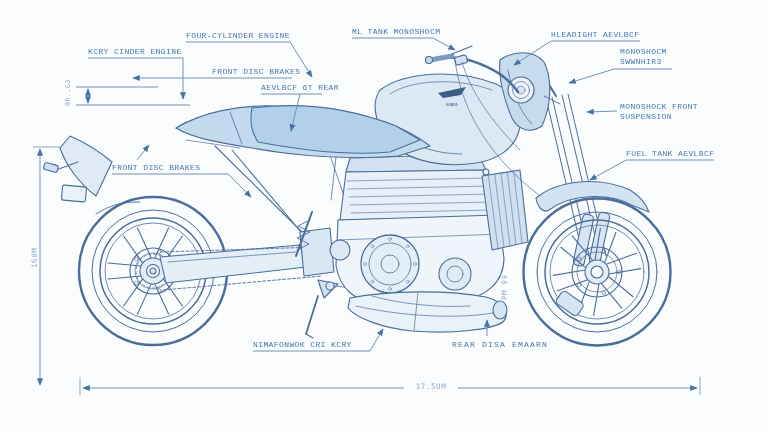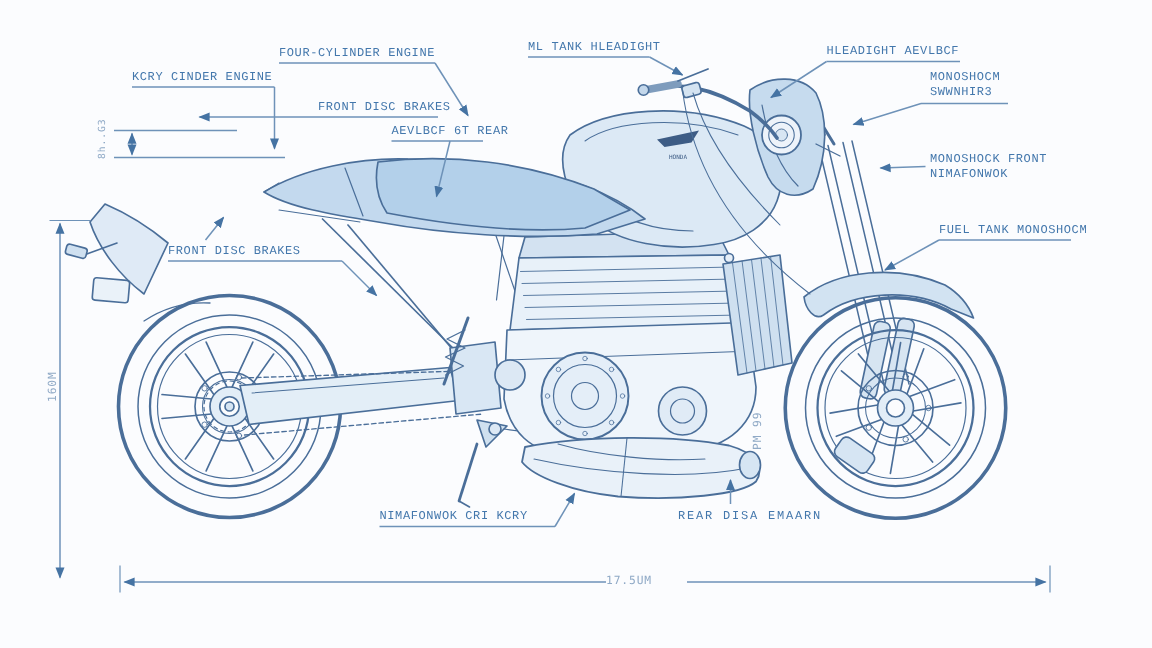--- a/index.html
+++ b/index.html
@@ -21,21 +21,21 @@
   }
   .dimtxt{
     position:absolute;
     color:#8fa9c6;
     font-size:7.5px;
     letter-spacing:.6px;
     white-space:nowrap;
     z-index:5;
   }
   .rot{transform:rotate(-90deg);transform-origin:0 0;}
-  .ctr{}
+  .ctr{text-align:center;}
 </style>
 </head>
 <body>
 
 <div class="stage">
 
 <svg class="draw" width="768" height="432" viewBox="0 0 768 432">
   <defs>
     <marker id="ah" viewBox="0 0 10 10" refX="9" refY="5" markerWidth="7.5" markerHeight="7.5" orient="auto-start-reverse">
       <path d="M0,1 L10,5 L0,9 z" fill="#4573a3"></path>
@@ -298,27 +298,27 @@
     <line x1="458" y1="388" x2="697" y2="388" marker-end="url(#ah)"></line>
     <line x1="80" y1="377" x2="80" y2="395" stroke-width=".8"></line>
     <line x1="700" y1="377" x2="700" y2="395" stroke-width=".8"></line>
   </g>
 </svg>
 
 <div class="lbl" style="left:88px;top:47px">KCRY CINDER ENGINE</div>
 <div class="lbl" style="left:186px;top:31px">FOUR-CYLINDER ENGINE</div>
 <div class="lbl" style="left:212px;top:67px">FRONT DISC BRAKES</div>
 <div class="lbl" style="left:261px;top:83px">AEVLBCF 6T REAR</div>
-<div class="lbl" style="left:352px;top:27px">ML TANK HLEADIGHT</div>
+<div class="lbl" style="left:352px;top:27px">ML TANK MONOSHOCM</div>
 <div class="lbl" style="left:551px;top:30px">HLEADIGHT AEVLBCF</div>
 <div class="lbl" style="left:620px;top:47px">MONOSHOCM</div>
 <div class="lbl" style="left:620px;top:57px">SWWNHIR3</div>
 <div class="lbl" style="left:620px;top:102px">MONOSHOCK FRONT</div>
-<div class="lbl" style="left:620px;top:112px">NIMAFONWOK</div>
-<div class="lbl" style="left:626px;top:149px">FUEL TANK MONOSHOCM</div>
+<div class="lbl" style="left:620px;top:112px">SUSPENSION</div>
+<div class="lbl" style="left:626px;top:149px">FUEL TANK AEVLBCF</div>
 <div class="lbl" style="left:112px;top:163px">FRONT DISC BRAKES</div>
 <div class="lbl" style="left:253px;top:340px">NIMAFONWOK CRI KCRY</div>
 <div class="lbl" style="left:452px;top:340px;letter-spacing:1.2px">REAR DISA EMAARN</div>
 
 <div class="dimtxt rot" style="left:500px;top:300px">PM 99</div>
 <div class="dimtxt rot" style="left:30px;top:268px">160M</div>
 <div class="dimtxt rot" style="left:64px;top:106px;font-size:6.5px">8h..G3</div>
 <div class="dimtxt ctr" style="left:404px;top:382px;width:54px">17.5UM</div>
 
 </div>

